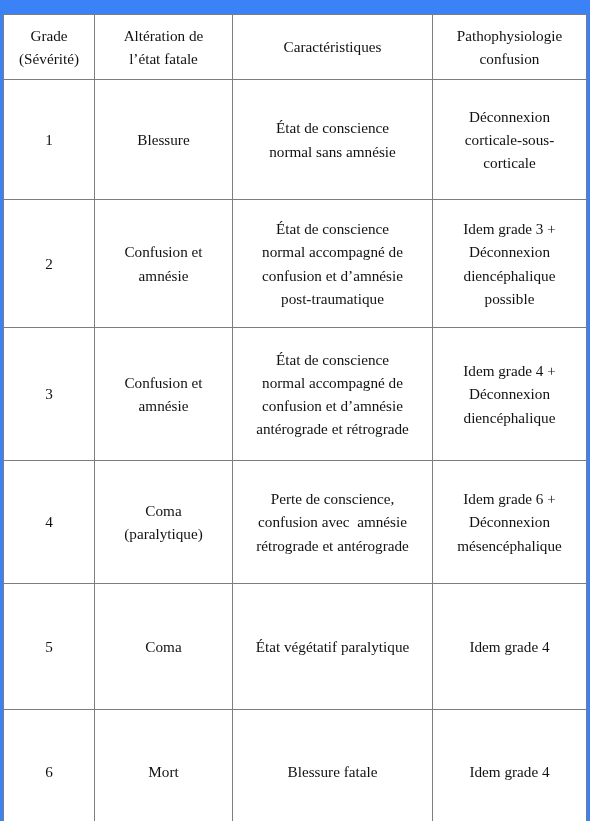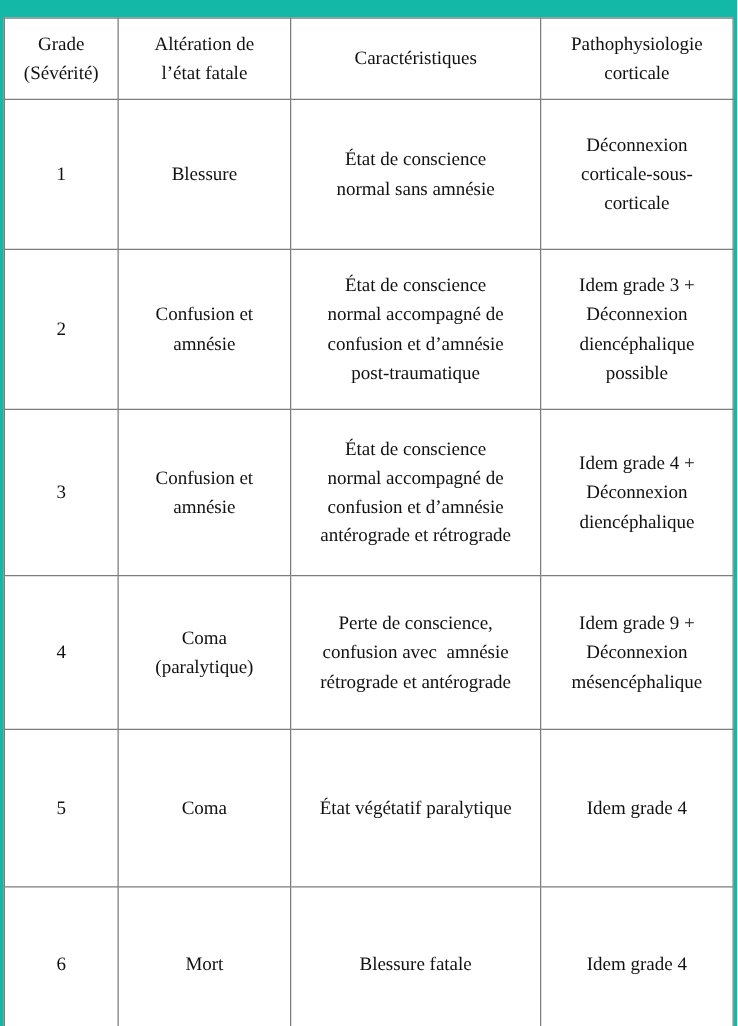--- a/index.html
+++ b/index.html
@@ -11,21 +11,21 @@
     width: 590px;
     height: 821px;
     font-family: "Liberation Serif", "DejaVu Serif", serif;
     color: #111111;
     overflow: hidden;
   }
   .page {
     position: relative;
     width: 590px;
     height: 821px;
-    background: #14b8a6;
+    background: #3b82f6;
   }
   .table-wrap {
     position: absolute;
     left: 3px;
     top: 14px;
     width: 583px;
   }
   table.grade-table {
     border-collapse: collapse;
     width: 583px;
@@ -72,21 +72,21 @@
         <col class="c-patho">
       </colgroup>
       <thead>
         <tr>
           <th>Grade
 (Sévérité)</th>
           <th>Altération de
 l’état fatale</th>
           <th>Caractéristiques</th>
           <th>Pathophysiologie
-corticale</th>
+confusion</th>
         </tr>
       </thead>
       <tbody>
         <tr class="r1">
           <td>1</td>
           <td>Blessure</td>
           <td>État de conscience
 normal sans amnésie</td>
           <td>Déconnexion
 corticale-sous-
@@ -117,21 +117,21 @@
 Déconnexion
 diencéphalique</td>
         </tr>
         <tr class="r4">
           <td>4</td>
           <td>Coma
 (paralytique)</td>
           <td>Perte de conscience,
 confusion avec  amnésie
 rétrograde et antérograde</td>
-          <td>Idem grade 9 +
+          <td>Idem grade 6 +
 Déconnexion
 mésencéphalique</td>
         </tr>
         <tr class="r5">
           <td>5</td>
           <td>Coma</td>
           <td>État végétatif paralytique</td>
           <td>Idem grade 4</td>
         </tr>
         <tr class="r6">

